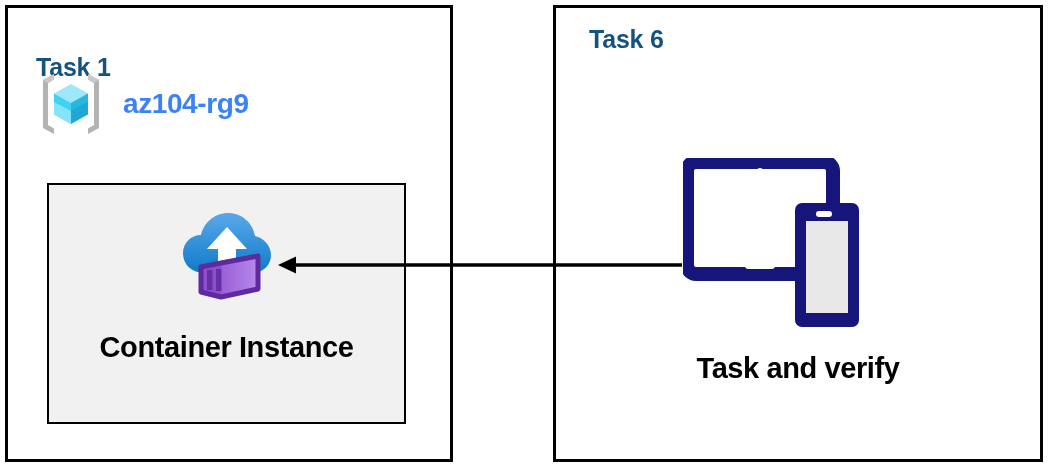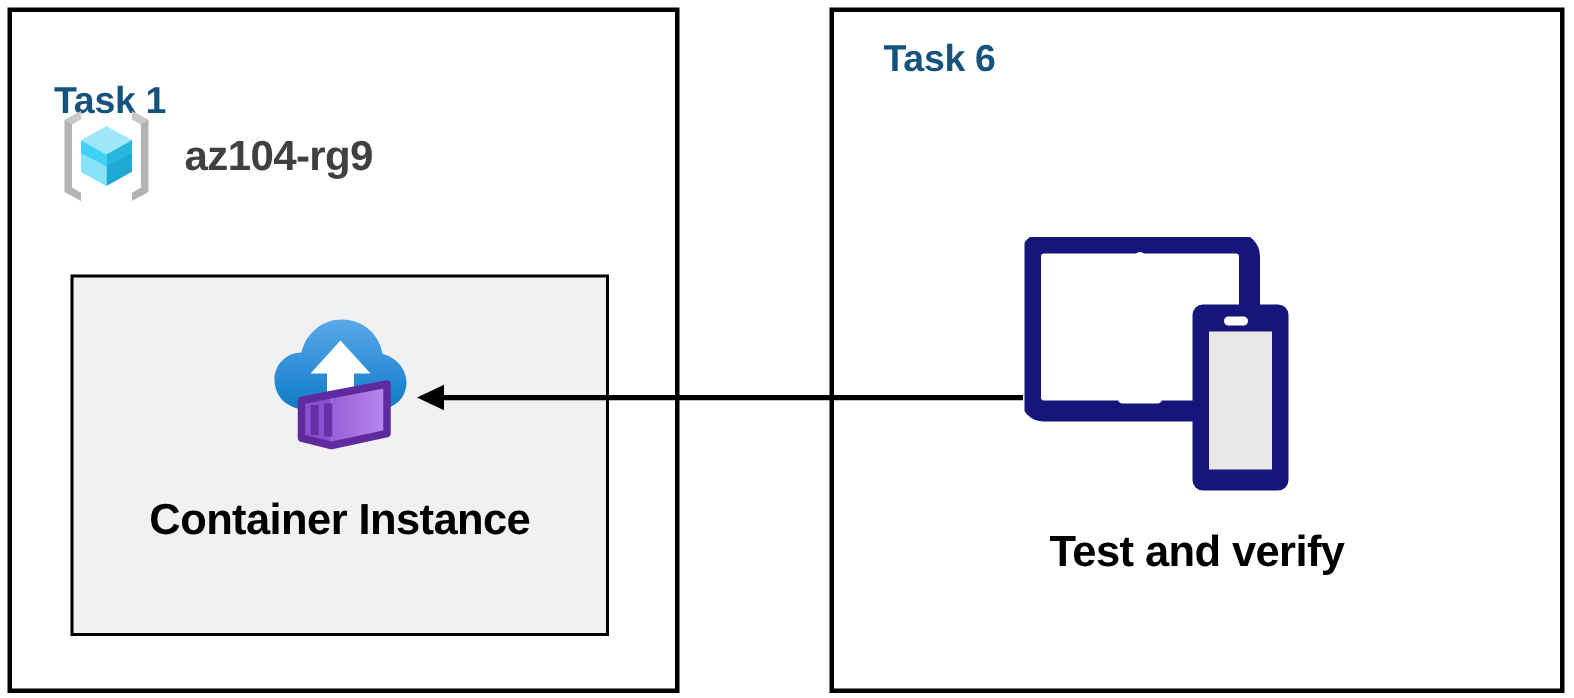--- a/index.html
+++ b/index.html
@@ -64,21 +64,21 @@
   }
   #resource-group-icon {
     width: 76px;
     height: 76px;
     display: block;
     flex: 0 0 auto;
   }
   #resource-group-name {
     font-size: 28px;
     font-weight: bold;
-    color: #404040;
+    color: #3b82f6;
     white-space: nowrap;
     letter-spacing: -0.4px;
   }
 
   
   #container-instance-box {
     position: absolute;
     left: 39px;
     top: 175px;
     width: 359px;
@@ -222,20 +222,20 @@
 
     <rect x="62" y="104" width="30" height="7" rx="3.5" ry="3.5" fill="#ffffff"></rect>
 
     <rect x="112" y="45" width="64" height="124" rx="7" ry="7" fill="#15157a"></rect>
 
     <rect x="123" y="63" width="42" height="92" fill="#e8e8e8"></rect>
 
     <rect x="133" y="53" width="16" height="6" rx="3" ry="3" fill="#ffffff"></rect>
   </svg>
 
-  <div id="test-verify-label">Test and verify</div>
+  <div id="test-verify-label">Task and verify</div>
 
   <svg id="flow-arrow" viewBox="0 0 412 34">
     <line x1="412" y1="17" x2="22" y2="17" stroke="#000000" stroke-width="3.5"></line>
     <polygon points="8,17 26,8.5 26,25.5" fill="#000000"></polygon>
   </svg>
 
 </div>
 
 </body></html>

